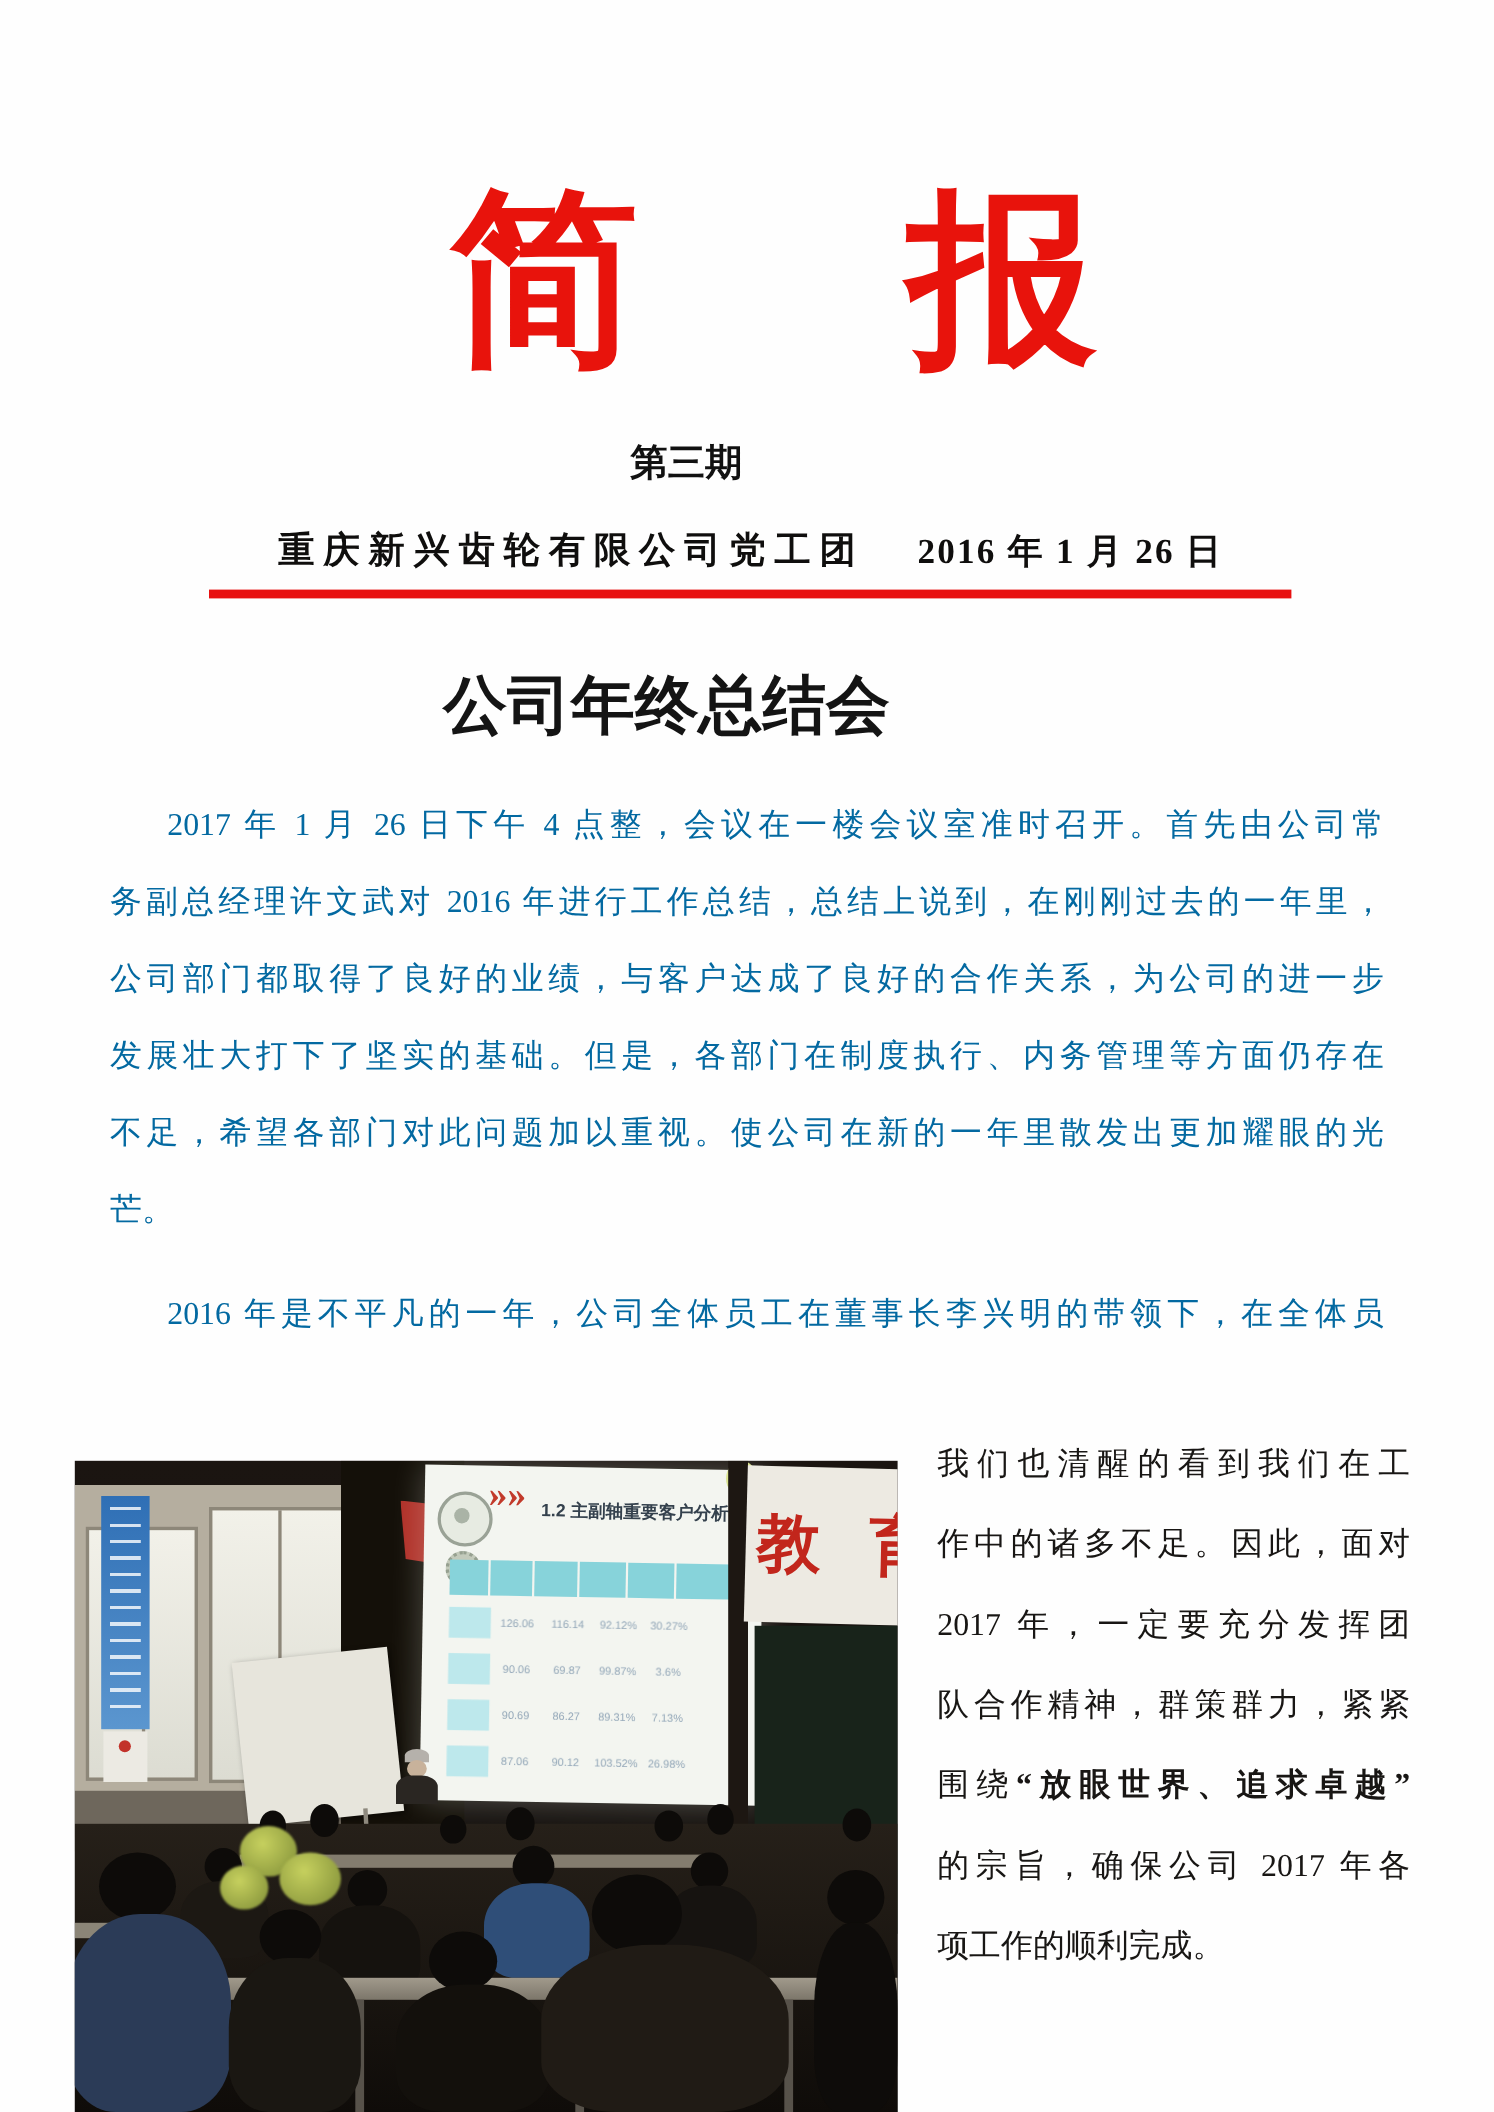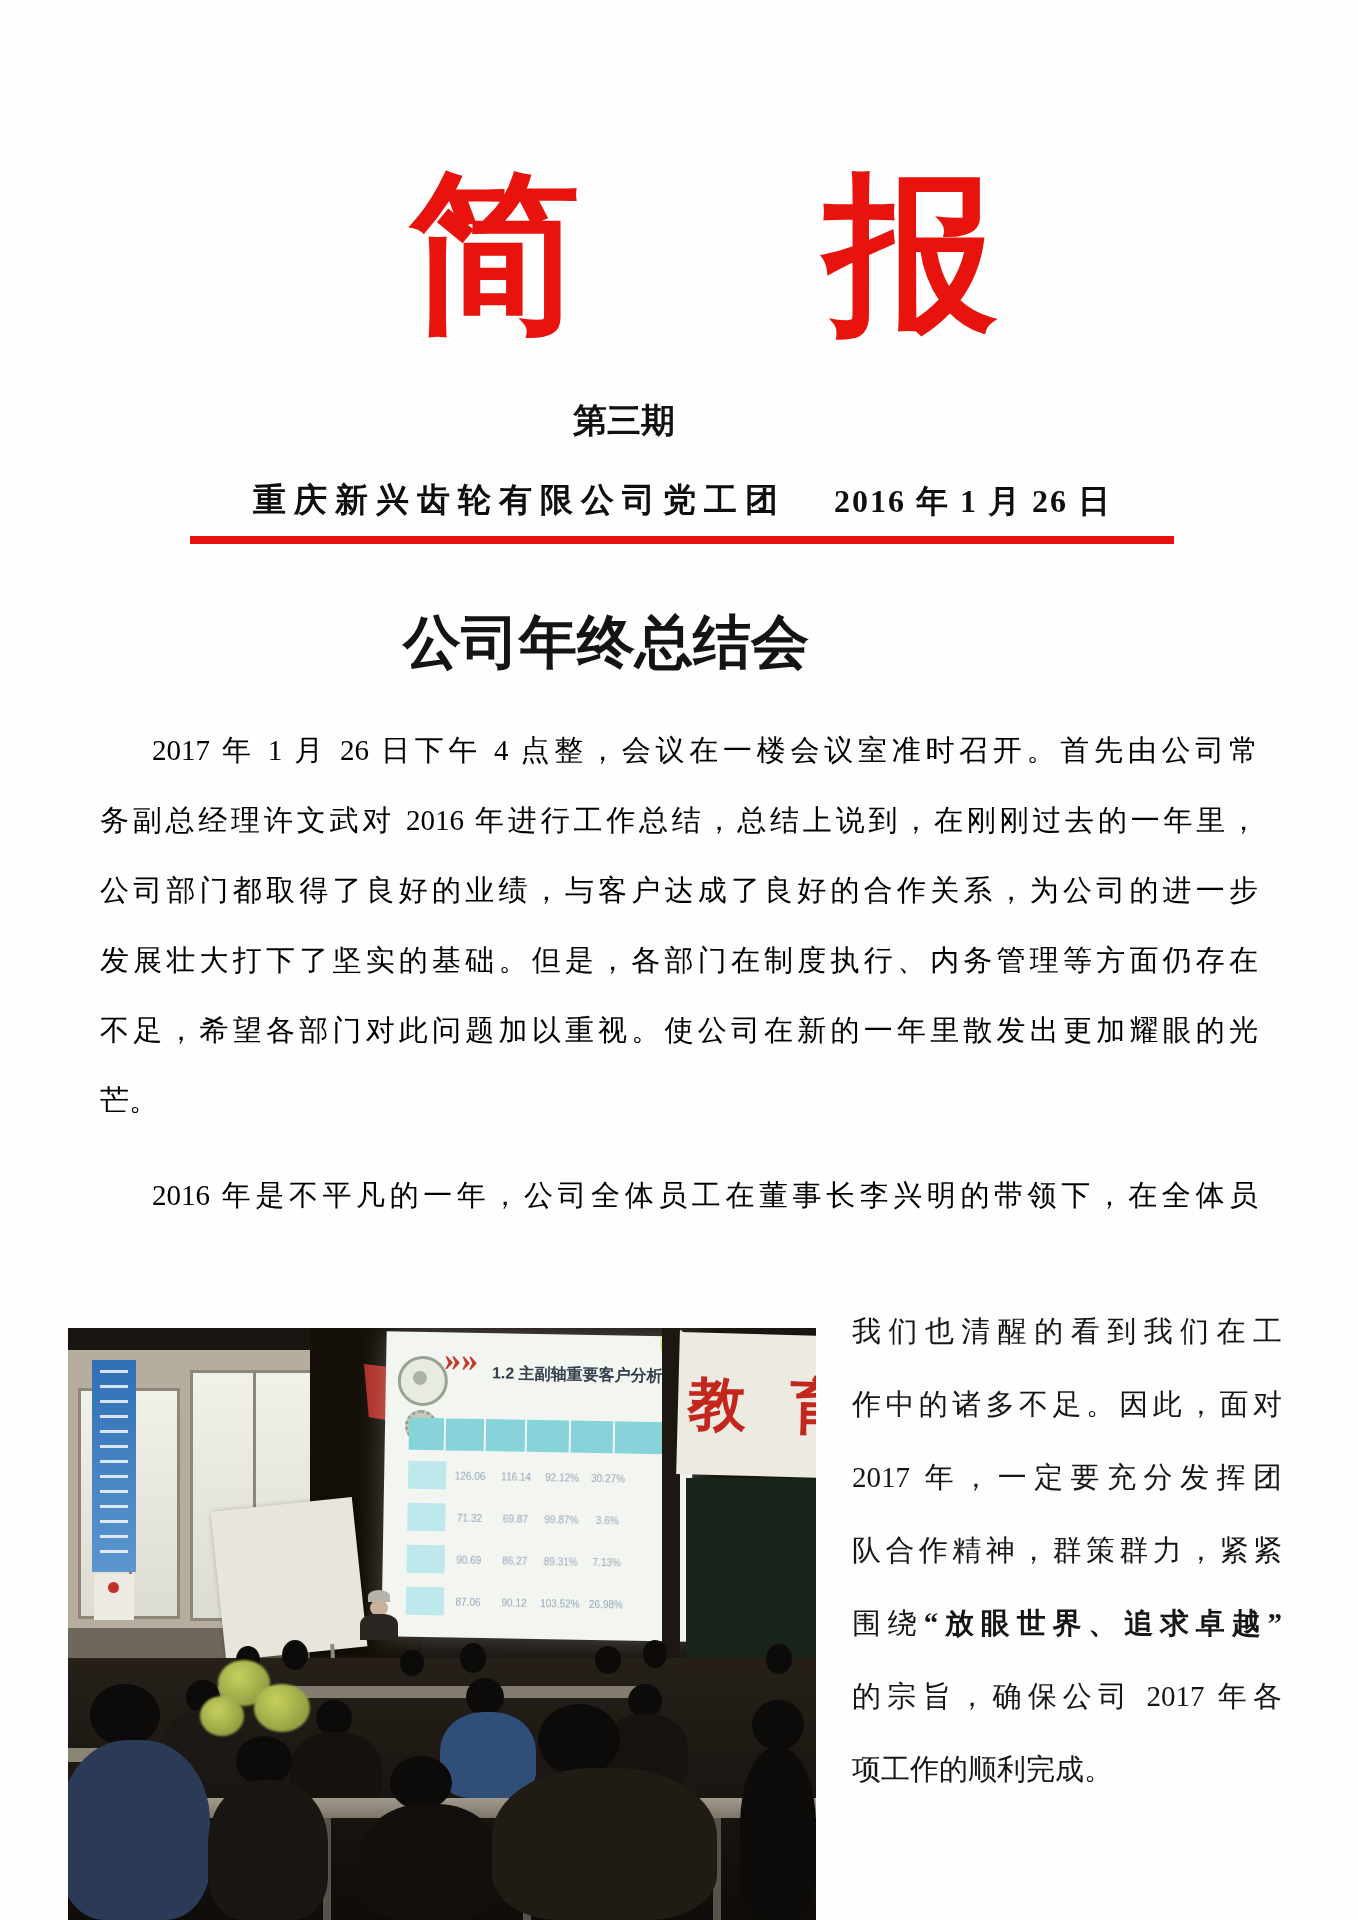--- a/index.html
+++ b/index.html
@@ -21,21 +21,21 @@
            letter-spacing:8px;color:#0f0e0d;}
   .orgdate{position:absolute;left:834px;top:2px;font-size:32px;font-weight:600;
            letter-spacing:2px;color:#0f0e0d;}
   .redrule{position:absolute;left:190px;top:536px;width:984px;height:8px;background:#e81111;}
 
   
   .arttitle{position:absolute;left:100px;top:607px;width:1158px;text-align:center;
             transform:translateX(-73px);
             font-family:"Liberation Sans","DejaVu Sans",sans-serif;
             font-size:58px;font-weight:700;color:#141414;line-height:1.2;}
-  .para{position:absolute;left:100px;width:1158px;font-size:29px;color:#000000;}
+  .para{position:absolute;left:100px;width:1158px;font-size:29px;color:#0369a1;}
   .p1{top:715px;}
   .p2{top:1160px;}
   .para .tline{height:70px;line-height:70px;}
   .tline.stretch{text-align:justify;text-align-last:justify;text-justify:inter-character;}
   .tline.indent{padding-left:52px;}
   .wrapcol{position:absolute;left:852px;top:1295px;width:430px;font-size:29px;color:#181614;}
   .wrapcol .tline{height:73px;line-height:73px;}
   .tline .b{font-weight:bold;}
 
   
@@ -185,21 +185,21 @@
         <div class="stbody">
             <div class="trow">
               <div class="tc lab"></div>
               <div class="tc v">126.06</div>
               <div class="tc v">116.14</div>
               <div class="tc v">92.12%</div>
               <div class="tc v">30.27%</div>
             </div>
             <div class="trow">
               <div class="tc lab"></div>
-              <div class="tc v">71.32</div>
+              <div class="tc v">90.06</div>
               <div class="tc v">69.87</div>
               <div class="tc v">99.87%</div>
               <div class="tc v">3.6%</div>
             </div>
             <div class="trow">
               <div class="tc lab"></div>
               <div class="tc v">90.69</div>
               <div class="tc v">86.27</div>
               <div class="tc v">89.31%</div>
               <div class="tc v">7.13%</div>

